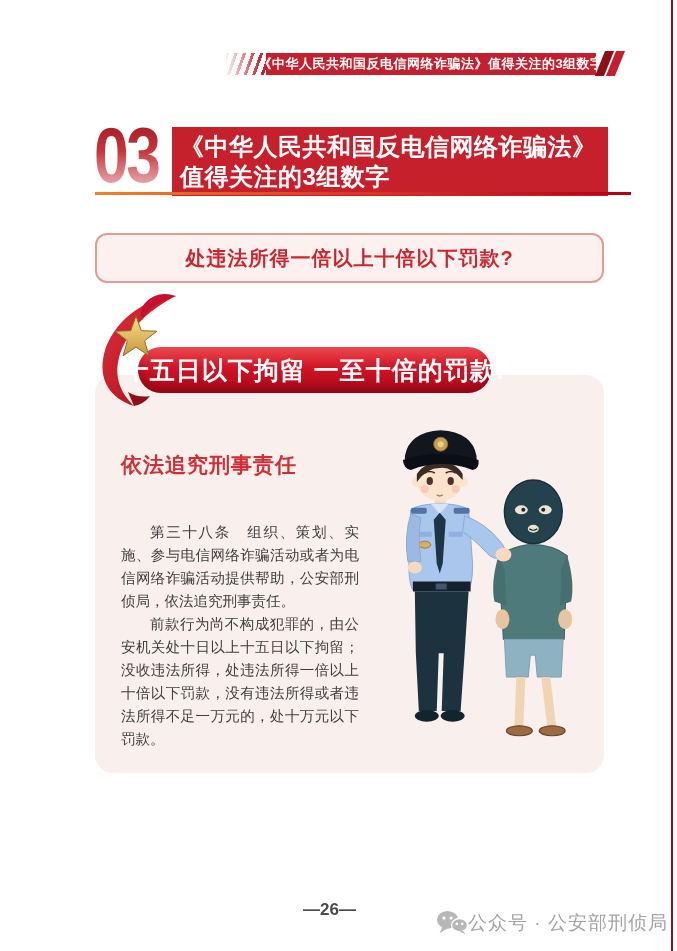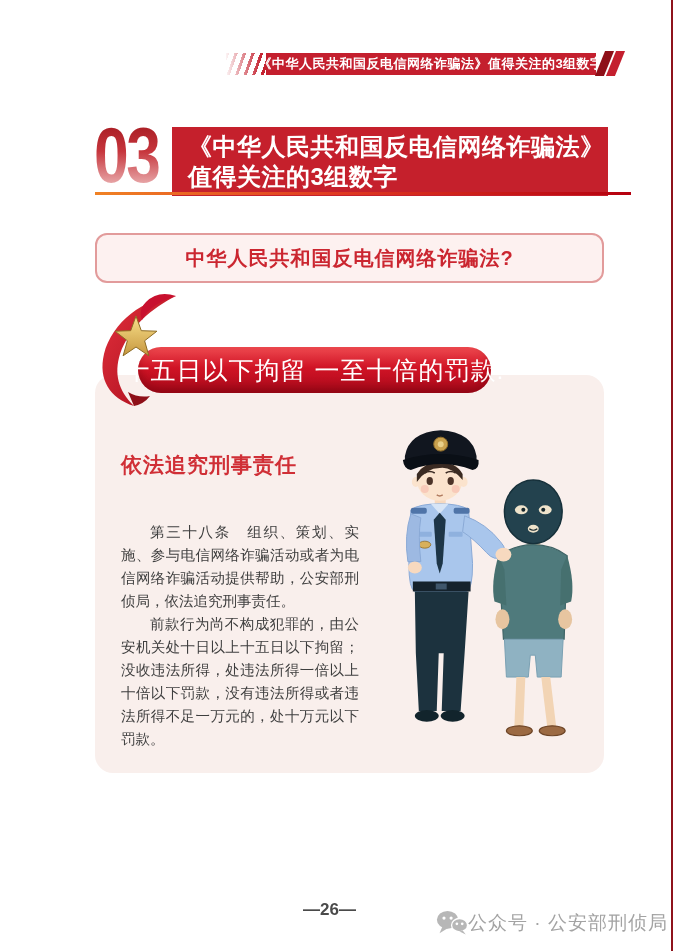--- a/index.html
+++ b/index.html
@@ -34,21 +34,21 @@
   
   .sec-number{
     position:absolute;left:94px;top:116px;
     font-size:78px;font-weight:800;line-height:1;letter-spacing:-3px;
     transform:scaleX(.8);transform-origin:left top;
     background:linear-gradient(180deg,#9f151c 0%,#c6353c 45%,#f2c9c9 100%);
     -webkit-background-clip:text;background-clip:text;color:transparent;
   }
   .sec-titlebox{
     position:absolute;left:172px;top:127px;width:436px;height:69px;
-    background:#c5202c;color:#fff;box-sizing:border-box;padding:5px 0 0 16px;
+    background:#c5202c;color:#fff;box-sizing:border-box;padding:5px 0 0 8px;
     font-size:24px;font-weight:700;line-height:30px;letter-spacing:.5px;white-space:nowrap;
   }
   .sec-underline{
     position:absolute;left:95px;top:192px;width:536px;height:3px;
     background:linear-gradient(90deg,#f08224 0%,#e03a22 45%,#b5000f 100%);
   }
 
   
   .question{
     position:absolute;left:95px;top:233px;width:509px;height:50px;box-sizing:border-box;
@@ -57,21 +57,21 @@
     color:#cb2630;font-size:20px;font-weight:700;letter-spacing:1px;
   }
 
   
   .star-swoosh{position:absolute;left:84px;top:292px;width:126px;height:116px;z-index:5;}
   .banner{
     position:absolute;left:138px;top:347px;width:353px;height:46px;border-radius:23px;z-index:4;
     background:linear-gradient(180deg,#ef4a50 0%,#d01325 45%,#ad0a1c 100%);
     box-shadow:inset 0 -6px 8px rgba(110,0,12,.45);
     display:flex;align-items:center;justify-content:center;
-    color:#fff;font-size:25px;font-weight:400;letter-spacing:1px;white-space:nowrap;
+    color:#fff;font-size:25px;font-weight:700;letter-spacing:1px;white-space:nowrap;
   }
 
   
   .card{
     position:absolute;left:95px;top:375px;width:509px;height:398px;
     background:#f9efec;border-radius:18px;z-index:1;
   }
   .card-heading{
     position:absolute;left:26px;top:76px;
     color:#d02f36;font-size:21px;font-weight:800;line-height:28px;letter-spacing:1px;
@@ -111,21 +111,21 @@
   </div>
 
   <div class="sec-number">03</div>
   <div class="sec-titlebox">
     <div>《中华人民共和国反电信网络诈骗法》</div>
     <div>值得关注的3组数字</div>
   </div>
   <div class="sec-underline"></div>
 
   <div class="question">
-    <span>中华人民共和国反电信网络诈骗法?</span>
+    <span>处违法所得一倍以上十倍以下罚款?</span>
   </div>
 
   <svg class="star-swoosh" viewBox="0 0 126 116">
     <defs>
       <linearGradient id="gold" x1="0" y1="0" x2="0" y2="1">
         <stop offset="0" stop-color="#f9e08a"></stop>
           <stop offset="1" stop-color="#c6973f"></stop>
       </linearGradient>
       <linearGradient id="rib" x1="0" y1="0" x2="1" y2="1">
         <stop offset="0" stop-color="#e3303c"></stop>

